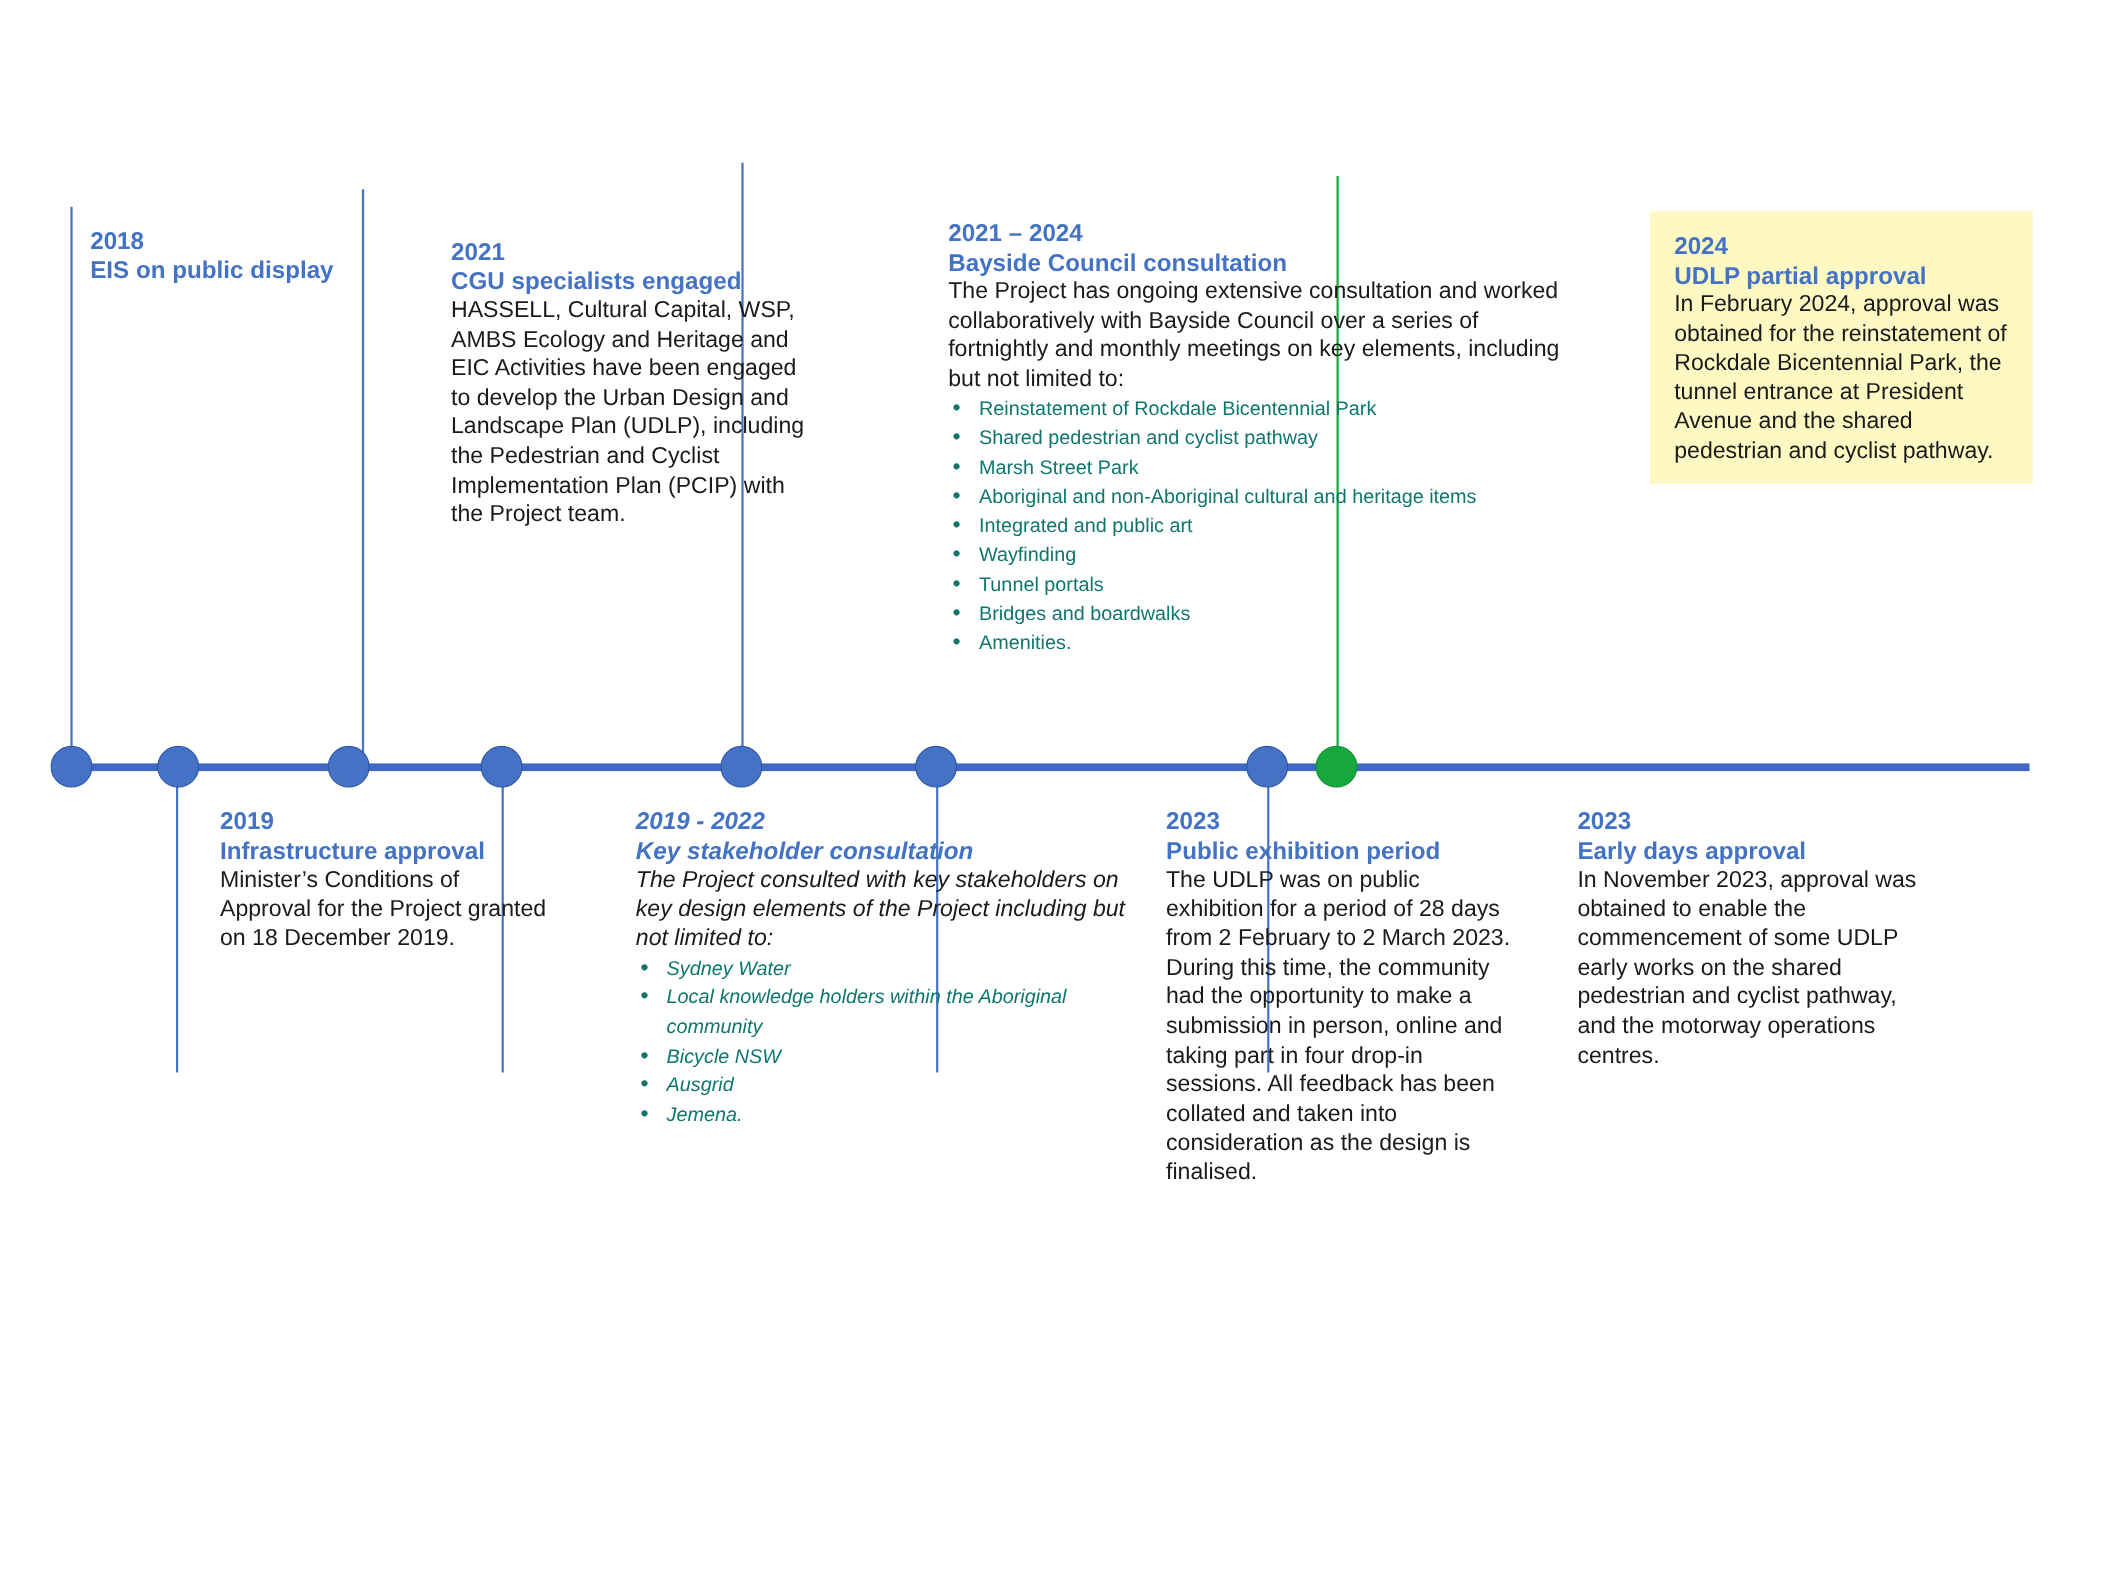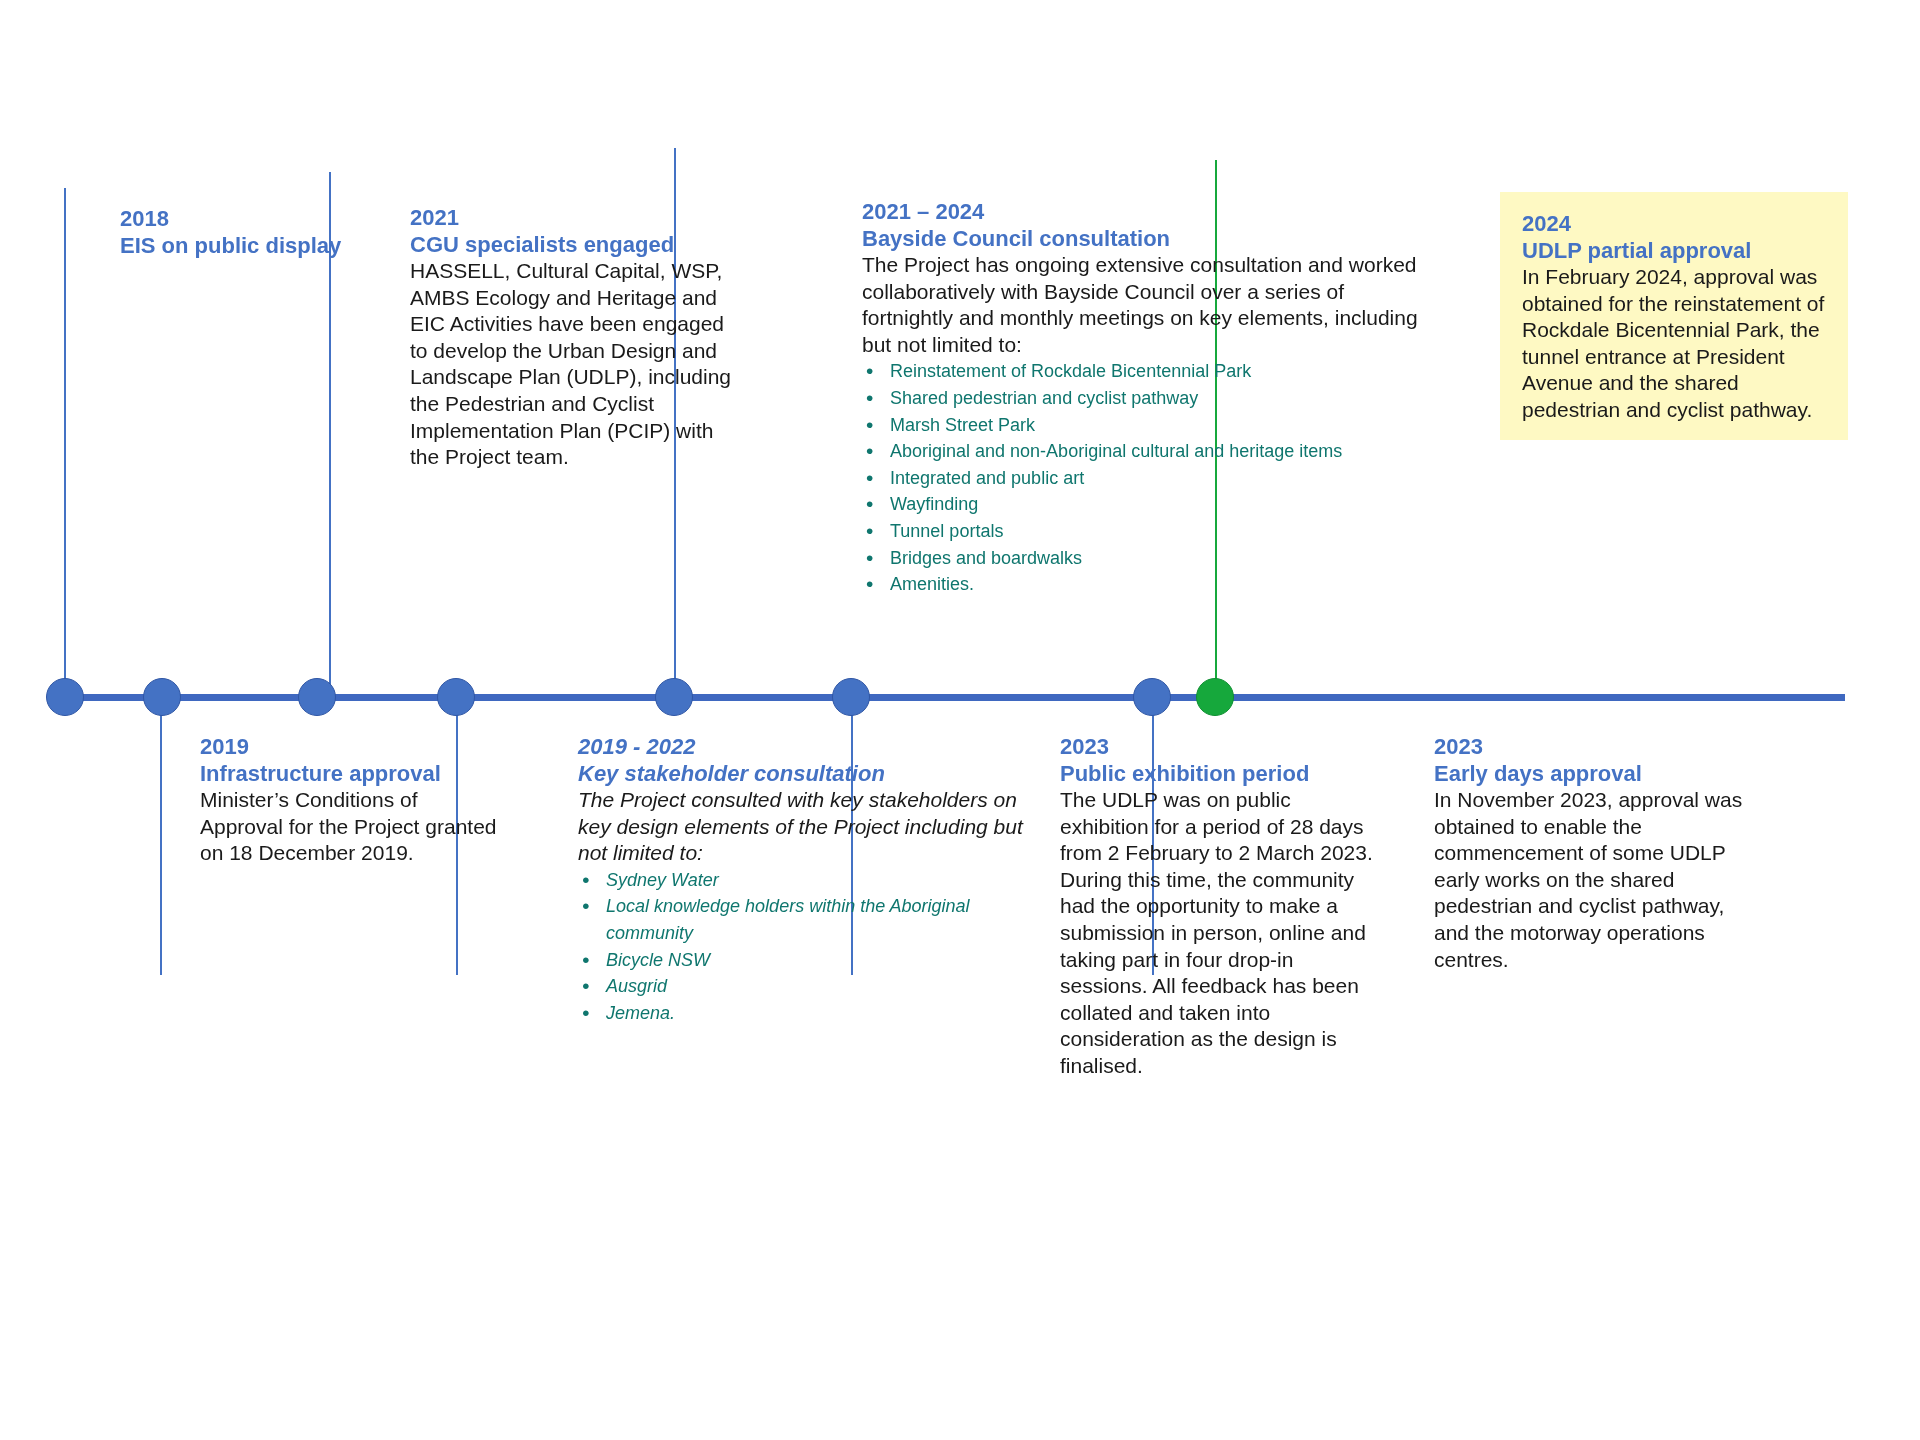--- a/index.html
+++ b/index.html
@@ -127,26 +127,26 @@
 
   <div class="node" style="left:65px;"></div>
   <div class="node" style="left:162px;"></div>
   <div class="node" style="left:317px;"></div>
   <div class="node" style="left:456px;"></div>
   <div class="node" style="left:674px;"></div>
   <div class="node" style="left:851px;"></div>
   <div class="node" style="left:1152px;"></div>
   <div class="node green" style="left:1215px;"></div>
 
-  <div class="card" style="left:82px; top:205px; width:280px;margin-left:38px;">
+  <div class="card" style="left:82px; top:205px; width:280px;">
     <div class="eyebrow">2018</div>
     <div class="headline">EIS on public display</div>
   </div>
 
-  <div class="card" style="left:410px; top:204px; width:335px;">
+  <div class="card" style="left:410px; top:215px; width:335px;">
     <div class="eyebrow">2021</div>
     <div class="headline">CGU specialists engaged</div>
     <p class="body">HASSELL, Cultural Capital, WSP, AMBS Ecology and Heritage and EIC Activities have been engaged to develop the Urban Design and Landscape Plan (UDLP), including the Pedestrian and Cyclist Implementation Plan (PCIP) with the Project team.</p>
   </div>
 
   <div class="card" style="left:862px; top:198px; width:560px;">
     <div class="eyebrow">2021 – 2024</div>
     <div class="headline">Bayside Council consultation</div>
     <p class="body">The Project has ongoing extensive consultation and worked collaboratively with Bayside Council over a series of fortnightly and monthly meetings on key elements, including but not limited to:</p>
     <ul class="bullets">

